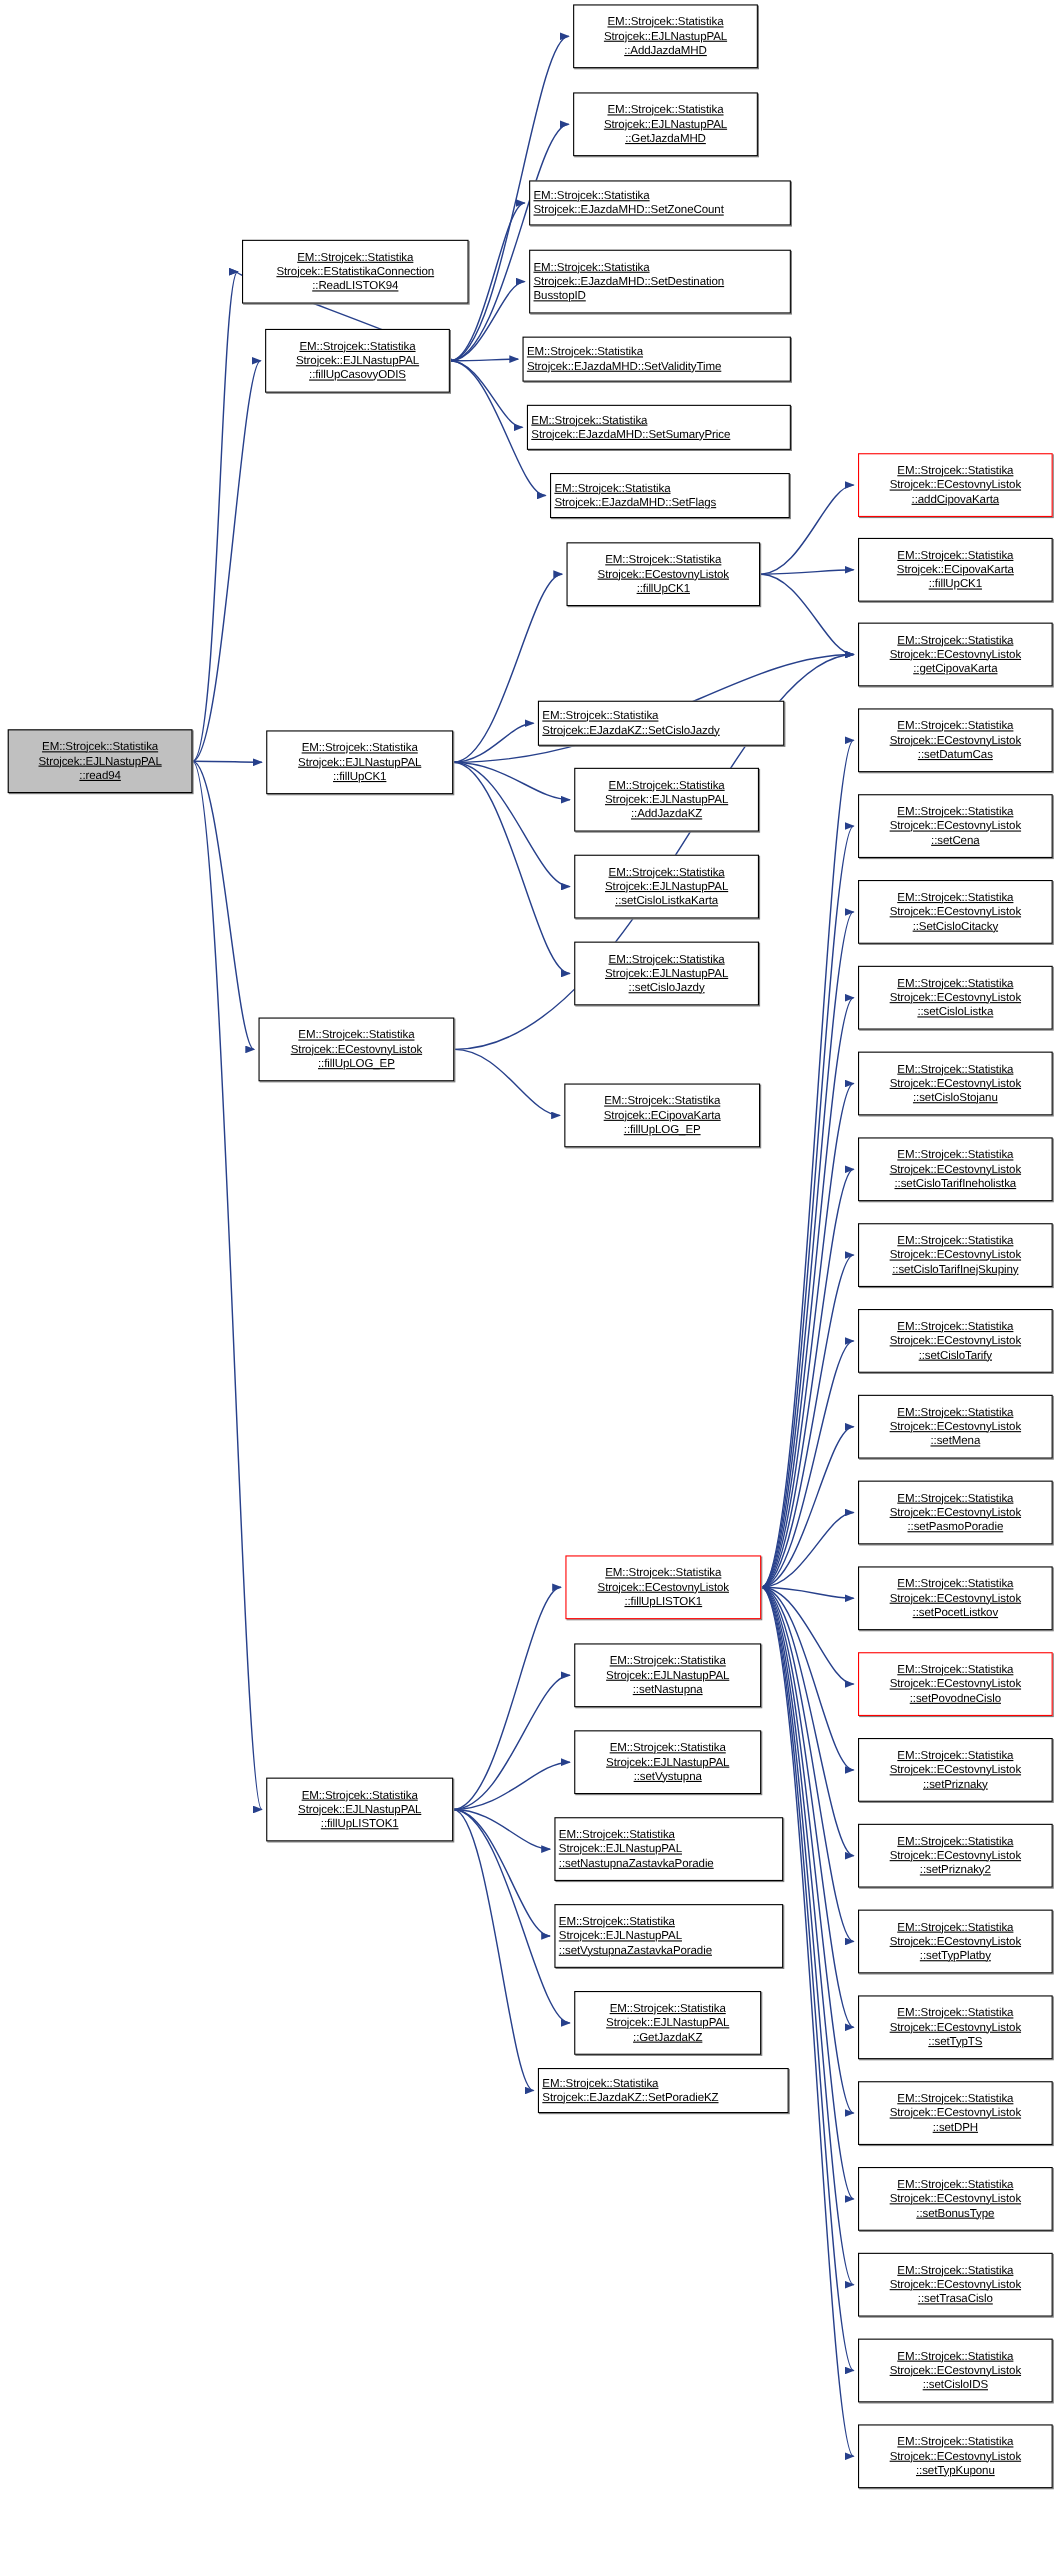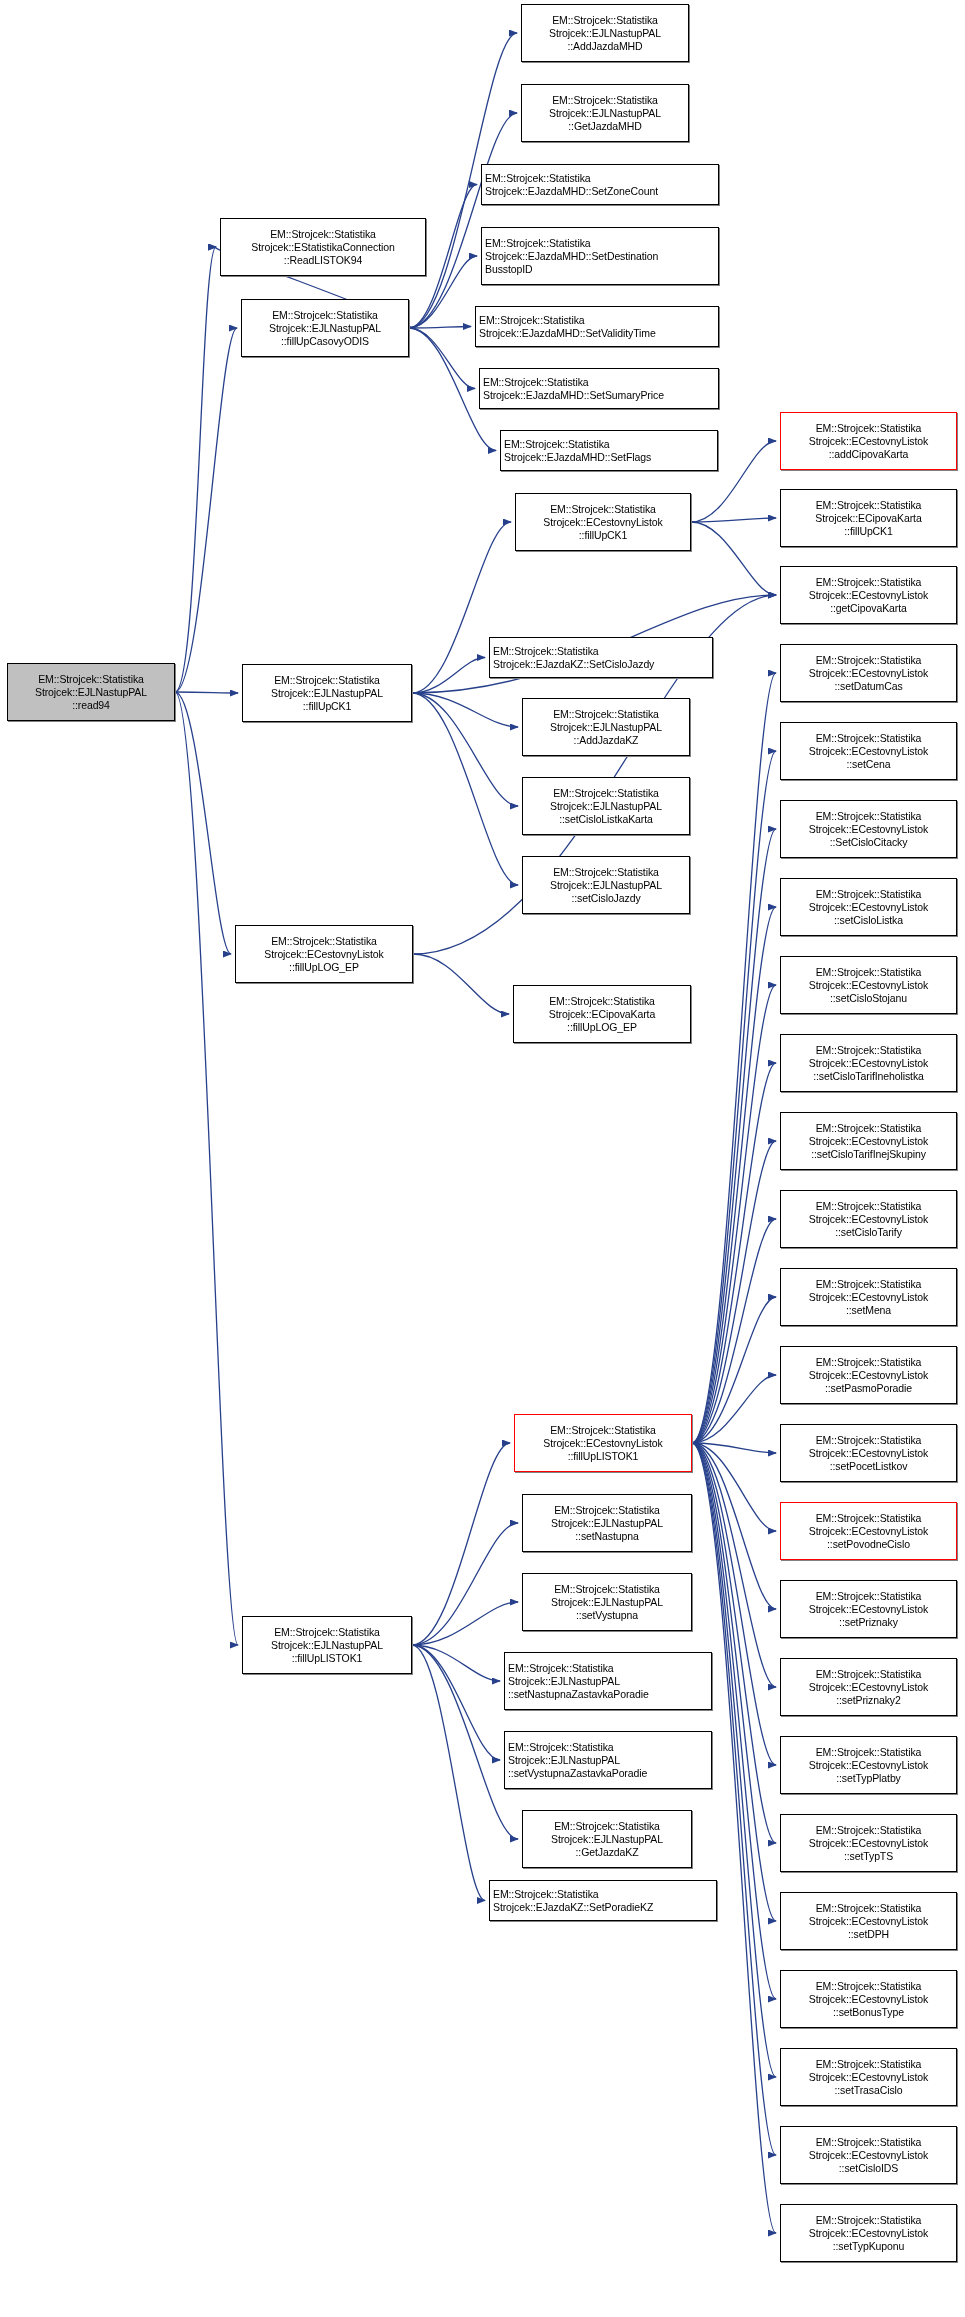--- a/index.html
+++ b/index.html
@@ -21,21 +21,21 @@
     align-items:center;
     justify-content:center;
     text-align:center;
     font-size:10.5px;
     line-height:13px;
     color:#000000;
     letter-spacing:-0.1px;
     padding:2px 3px;
     box-shadow:1px 1px 0 #808080;
   }
-  .node .lbl{white-space:pre-line;display:block;width:100%;}
+  .node .lbl{white-space:pre-line;display:block;width:100%;text-decoration:underline;}
   .node.root{background:#c0c0c0;border-color:#000000;}
   .node.red{border:1px solid #ff0000;}
   .node.left{justify-content:flex-start;text-align:left;}
 </style>
 </head>
 <body>
 
 <div id="canvas">
   <svg id="edges" xmlns="http://www.w3.org/2000/svg">
     <defs>

